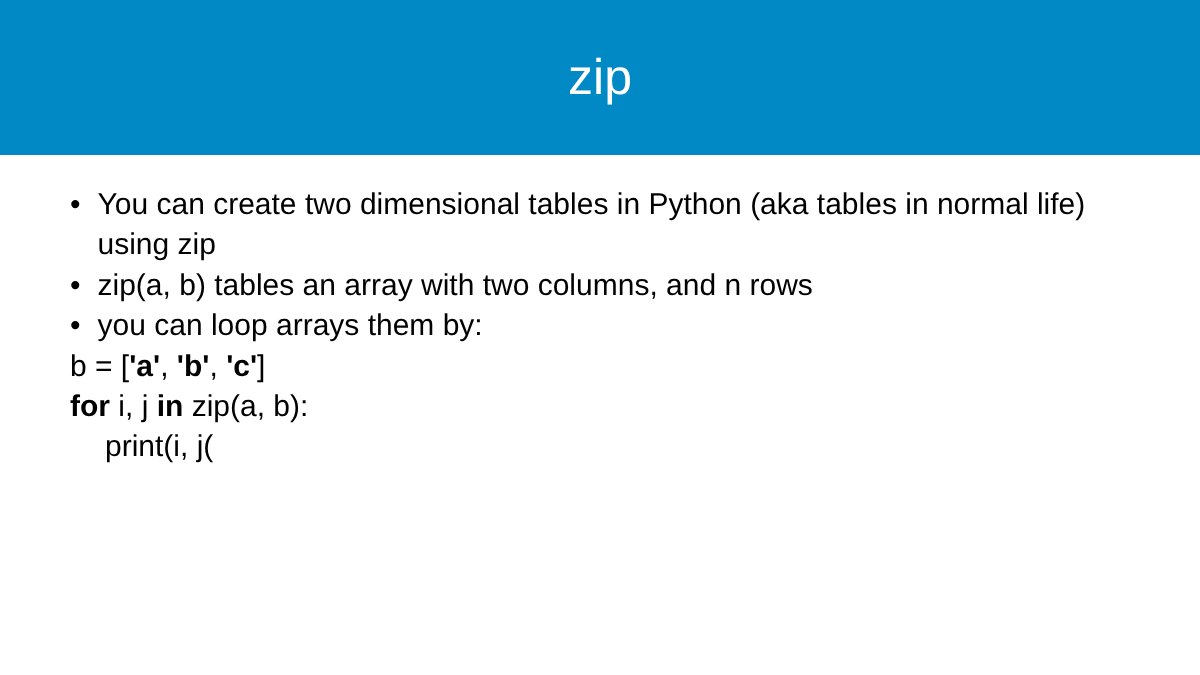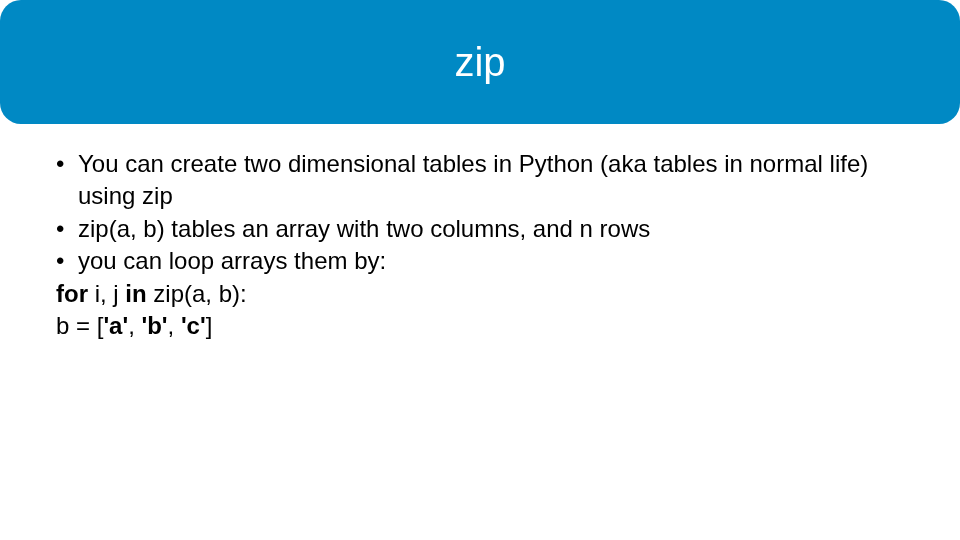--- a/index.html
+++ b/index.html
@@ -1,18 +1,18 @@
 <!DOCTYPE html>
 <html><head>
 <meta charset="utf-8">
 <style>
   * { margin: 0; padding: 0; box-sizing: border-box; }
   html, body { width: 960px; height: 540px; background: #fff; font-family: Arial, Helvetica, sans-serif; overflow: hidden; }
   .slide { width: 960px; height: 540px; display: flex; flex-direction: column; }
-  .title-bar { background: #0089c4; height: 124px; display: flex; align-items: center; justify-content: center; border-radius: 21px; }
+  .title-bar { background: #0089c4; height: 124px; display: flex; align-items: center; justify-content: center; }
   .title-text { color: #fff; font-size: 40px; font-weight: 400; }
   .body-area { padding: 24px 56px 0 56px; color: #000; font-size: 24px; line-height: 1.35; }
   .bullet-line { display: flex; }
   .bullet-mark { width: 22px; flex: 0 0 22px; }
   .bullet-text { flex: 1; }
   .code-line { padding-left: 0px; }
   .code-line-indent { padding-left: 28px; }
   .b { font-weight: 700; }
 </style>
 </head>
@@ -36,23 +36,26 @@
       <div class="bullet-text">zip(a, b) tables an array with two columns, and n rows</div>
     </div>
 
     <div class="bullet-line">
       <div class="bullet-mark">•</div>
       <div class="bullet-text">you can loop arrays them by:</div>
     </div>
 
 
     <div class="code-line">
+      <span>b = [</span><span class="b">'a'</span><span>, </span><span class="b">'b'</span><span>, </span><span class="b">'c'</span><span>]</span>
+    </div>
+
+    <div class="code-line">
       <span class="b">for </span><span>i, j </span><span class="b">in </span><span>zip(a, b):</span>
     </div>
 
-    <div class="code-line">
-      <span>b = [</span><span class="b">'a'</span><span>, </span><span class="b">'b'</span><span>, </span><span class="b">'c'</span><span>]</span>
+    <div class="code-line code-line-indent">
+      <span>print(i, j(</span>
     </div>
-
 
   </div>
 
 </div>
 
 </body></html>

